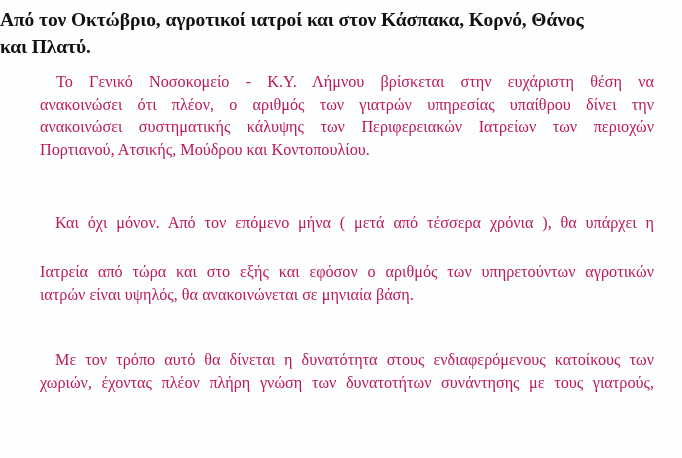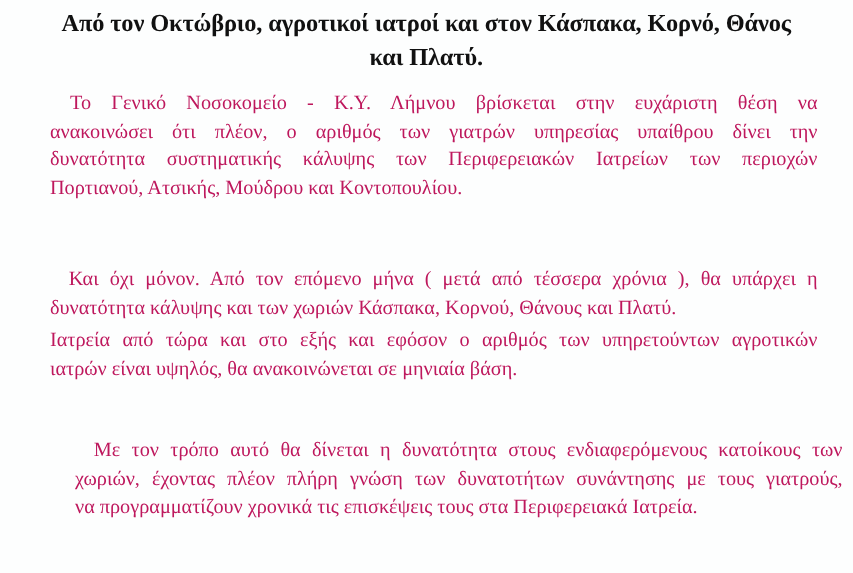--- a/index.html
+++ b/index.html
@@ -17,21 +17,20 @@
     .doc {
       position: relative;
       width: 682px;
       height: 458px;
     }
     .title {
       position: absolute;
       left: 0;
       top: 6px;
       width: 682px;
-      text-align: center;
       font-weight: bold;
       font-size: 19.5px;
       line-height: 27px;
       color: #111;
       letter-spacing: -0.1px;
     }
     .title-line { display: block; }
     .para {
       position: absolute;
       left: 40px;
@@ -59,33 +58,31 @@
 <div class="doc">
 
   <h1 class="title" style="margin:0;">
     <span class="title-line">Από τον Οκτώβριο, αγροτικοί ιατροί και στον Κάσπακα, Κορνό, Θάνος</span>
     <span class="title-line">και Πλατύ.</span>
   </h1>
 
   <div class="para" style="top:71px;">
     <span class="line just first">Το Γενικό Νοσοκομείο - Κ.Υ. Λήμνου βρίσκεται στην ευχάριστη θέση να</span>
     <span class="line just">ανακοινώσει ότι πλέον, ο αριθμός των γιατρών υπηρεσίας υπαίθρου δίνει την</span>
-    <span class="line just">δυνατότητα συστηματικής κάλυψης των Περιφερειακών Ιατρείων των περιοχών</span>
+    <span class="line just">ανακοινώσει συστηματικής κάλυψης των Περιφερειακών Ιατρείων των περιοχών</span>
     <span class="line">Πορτιανού, Ατσικής, Μούδρου και Κοντοπουλίου.</span>
   </div>
 
   <div class="para" style="top:212px;">
     <span class="line just first2">Και όχι μόνον. Από τον επόμενο μήνα ( μετά από τέσσερα χρόνια ),  θα υπάρχει η</span>
-    <span class="line">δυνατότητα κάλυψης και των χωριών Κάσπακα,  Κορνού, Θάνους και Πλατύ.</span>
   </div>
 
   <div class="para" style="top:261px;">
     <span class="line just">Ιατρεία από τώρα και στο εξής και εφόσον ο αριθμός των υπηρετούντων αγροτικών</span>
     <span class="line">ιατρών είναι υψηλός, θα ανακοινώνεται σε μηνιαία βάση.</span>
   </div>
 
-  <div class="para" style="top:349px;margin-left:20px;">
+  <div class="para" style="top:349px;">
     <span class="line just first2">Με τον τρόπο αυτό θα δίνεται η δυνατότητα στους ενδιαφερόμενους κατοίκους των</span>
     <span class="line just">χωριών, έχοντας πλέον πλήρη γνώση των δυνατοτήτων συνάντησης με τους γιατρούς,</span>
-    <span class="line">να προγραμματίζουν χρονικά τις  επισκέψεις τους στα Περιφερειακά Ιατρεία.</span>
   </div>
 
 </div>
 
 </body></html>

